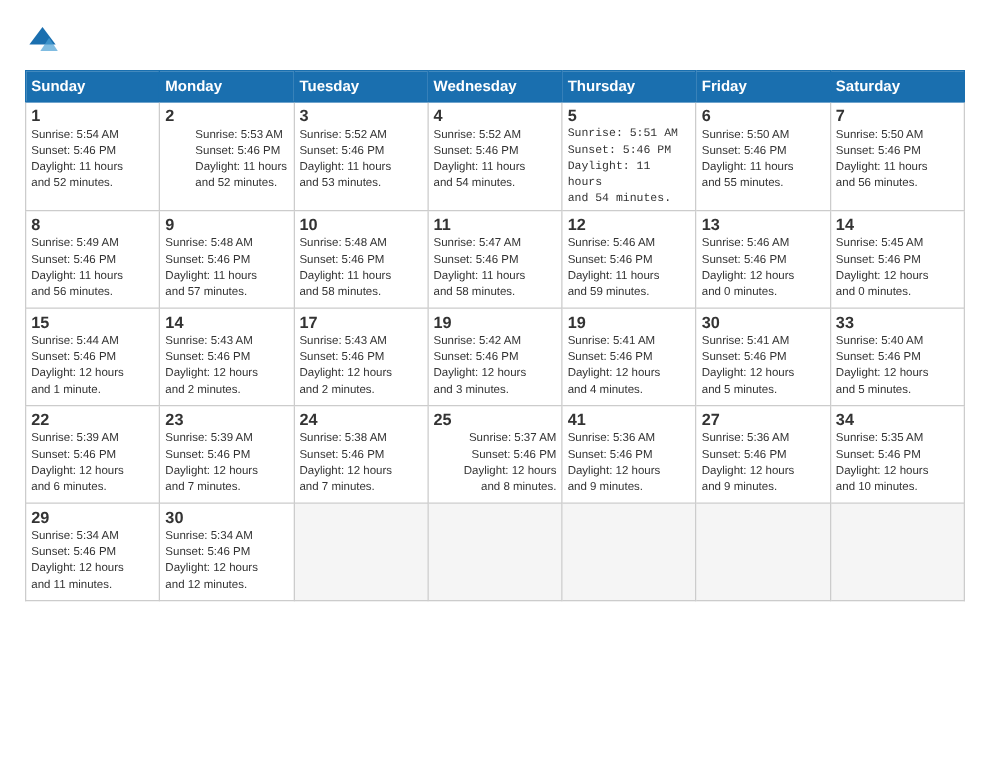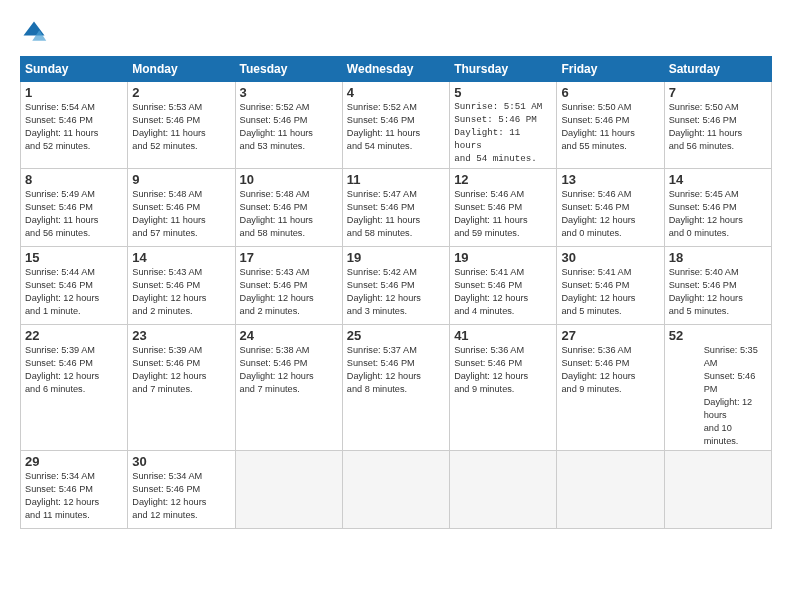--- a/index.html
+++ b/index.html
@@ -130,21 +130,21 @@
     <tr>
           <td>
             <span class="day-num">1</span>
             <div class="day-info" style="white-space: pre-line;">Sunrise: 5:54 AM
 Sunset: 5:46 PM
 Daylight: 11 hours
 and 52 minutes.</div>
           </td>
           <td>
             <span class="day-num">2</span>
-            <div class="day-info" style="white-space: pre-line;">Sunrise: 5:53 AM
+            <div class="day-info" style="white-space: pre-line; margin-left: 24px;">Sunrise: 5:53 AM
 Sunset: 5:46 PM
 Daylight: 11 hours
 and 52 minutes.</div>
           </td>
           <td>
             <span class="day-num">3</span>
             <div class="day-info" style="white-space: pre-line;">Sunrise: 5:52 AM
 Sunset: 5:46 PM
 Daylight: 11 hours
 and 53 minutes.</div>
@@ -266,21 +266,21 @@
 and 4 minutes.</div>
           </td>
           <td>
             <span class="day-num">30</span>
             <div class="day-info" style="white-space: pre-line;">Sunrise: 5:41 AM
 Sunset: 5:46 PM
 Daylight: 12 hours
 and 5 minutes.</div>
           </td>
           <td>
-            <span class="day-num">18</span>
+            <span class="day-num">33</span>
             <div class="day-info" style="white-space: pre-line;">Sunrise: 5:40 AM
 Sunset: 5:46 PM
 Daylight: 12 hours
 and 5 minutes.</div>
           </td>
         </tr>
         <tr>
           <td>
             <span class="day-num">22</span>
             <div class="day-info" style="white-space: pre-line;">Sunrise: 5:39 AM
@@ -297,42 +297,42 @@
           </td>
           <td>
             <span class="day-num">24</span>
             <div class="day-info" style="white-space: pre-line;">Sunrise: 5:38 AM
 Sunset: 5:46 PM
 Daylight: 12 hours
 and 7 minutes.</div>
           </td>
           <td>
             <span class="day-num">25</span>
-            <div class="day-info" style="white-space: pre-line;">Sunrise: 5:37 AM
+            <div class="day-info" style="white-space: pre-line; text-align: right;">Sunrise: 5:37 AM
 Sunset: 5:46 PM
 Daylight: 12 hours
 and 8 minutes.</div>
           </td>
           <td>
             <span class="day-num">41</span>
             <div class="day-info" style="white-space: pre-line;">Sunrise: 5:36 AM
 Sunset: 5:46 PM
 Daylight: 12 hours
 and 9 minutes.</div>
           </td>
           <td>
             <span class="day-num">27</span>
             <div class="day-info" style="white-space: pre-line;">Sunrise: 5:36 AM
 Sunset: 5:46 PM
 Daylight: 12 hours
 and 9 minutes.</div>
           </td>
           <td>
-            <span class="day-num">52</span>
-            <div class="day-info" style="white-space: pre-line; margin-left: 35px;">Sunrise: 5:35 AM
+            <span class="day-num">34</span>
+            <div class="day-info" style="white-space: pre-line;">Sunrise: 5:35 AM
 Sunset: 5:46 PM
 Daylight: 12 hours
 and 10 minutes.</div>
           </td>
         </tr>
         <tr>
           <td>
             <span class="day-num">29</span>
             <div class="day-info" style="white-space: pre-line;">Sunrise: 5:34 AM
 Sunset: 5:46 PM

